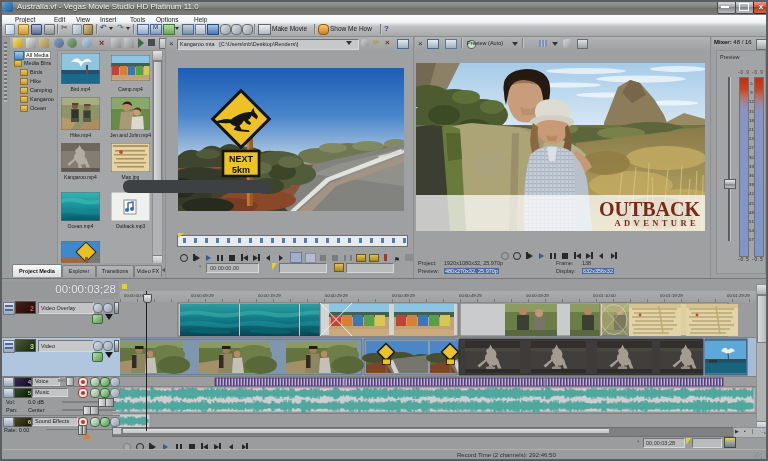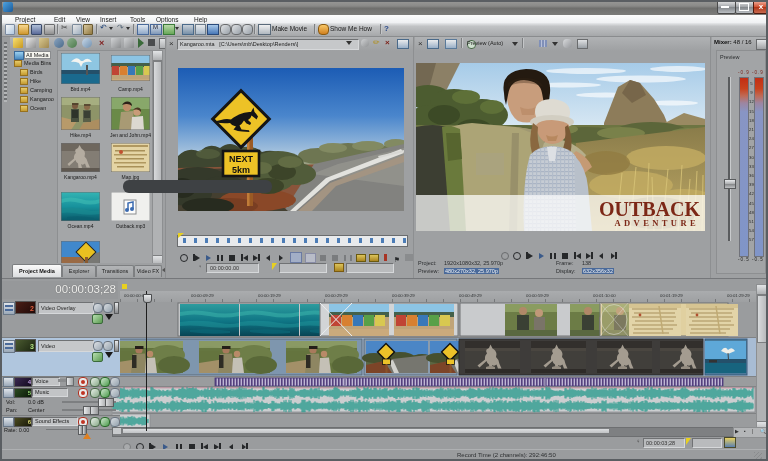--- a/index.html
+++ b/index.html
@@ -14,20 +14,21 @@
 .tcirc{display:inline-block;width:6px;height:6px;border:1.2px solid #26282a;border-radius:50%;vertical-align:middle;}
 .tcell{display:inline-block;text-align:center;}
 </style></head>
 <body>
 <div id="win">
 
 <div class="abs" style="left:0;top:0;width:768px;height:461px;border:2px solid #5a5e62;box-sizing:border-box;z-index:50;pointer-events:none;"></div>
 
 <div class="abs" style="left:0;top:0;width:768px;height:15px;background:linear-gradient(180deg,#9b9b99 0%,#8a8a88 40%,#6f6f6d 55%,#7c7c7a 100%);"></div>
 <div class="abs" style="left:3px;top:2px;width:10px;height:10px;background:linear-gradient(135deg,#4da3e0,#1a5a9a);border-radius:2px;"></div>
+<div class="abs" style="left:17px;top:2px;font-size:8px;color:#f4f4f4;text-shadow:0 1px 1px #333;">Australia.vf - Vegas Movie Studio HD Platinum 11.0</div>
 
 <div class="abs" style="left:717px;top:0px;width:17px;height:12px;background:linear-gradient(180deg,#e8e8e8,#9fa3a7 50%,#83878b 52%,#b9bdc1);border:1px solid #4a4a4a;border-radius:0 0 2px 2px;"></div>
 <div class="abs" style="left:721px;top:6px;width:8px;height:2px;background:#fff;"></div>
 <div class="abs" style="left:735px;top:0px;width:17px;height:12px;background:linear-gradient(180deg,#e8e8e8,#9fa3a7 50%,#83878b 52%,#b9bdc1);border:1px solid #4a4a4a;border-radius:0 0 2px 2px;"></div>
 <div class="abs" style="left:739px;top:3px;width:8px;height:6px;border:1px solid #fff;"></div>
 <div class="abs" style="left:753px;top:0px;width:14px;height:12px;background:linear-gradient(180deg,#f0b0a0,#d25030 50%,#b03416 52%,#c86a50);border:1px solid #4a1a10;border-radius:0 0 2px 2px;color:#fff;font-size:8px;font-weight:bold;text-align:center;line-height:11px;">x</div>
 
 <div class="abs" style="left:2px;top:15px;width:764px;height:8px;background:linear-gradient(180deg,#fdfdfd,#eef0f2);"></div>
 <div class="abs" style="left:2px;top:15px;width:764px;height:8px;font-size:6.5px;color:#1a1a1a;">
 <span style="position:absolute;left:13px;top:1px;">Project</span>

